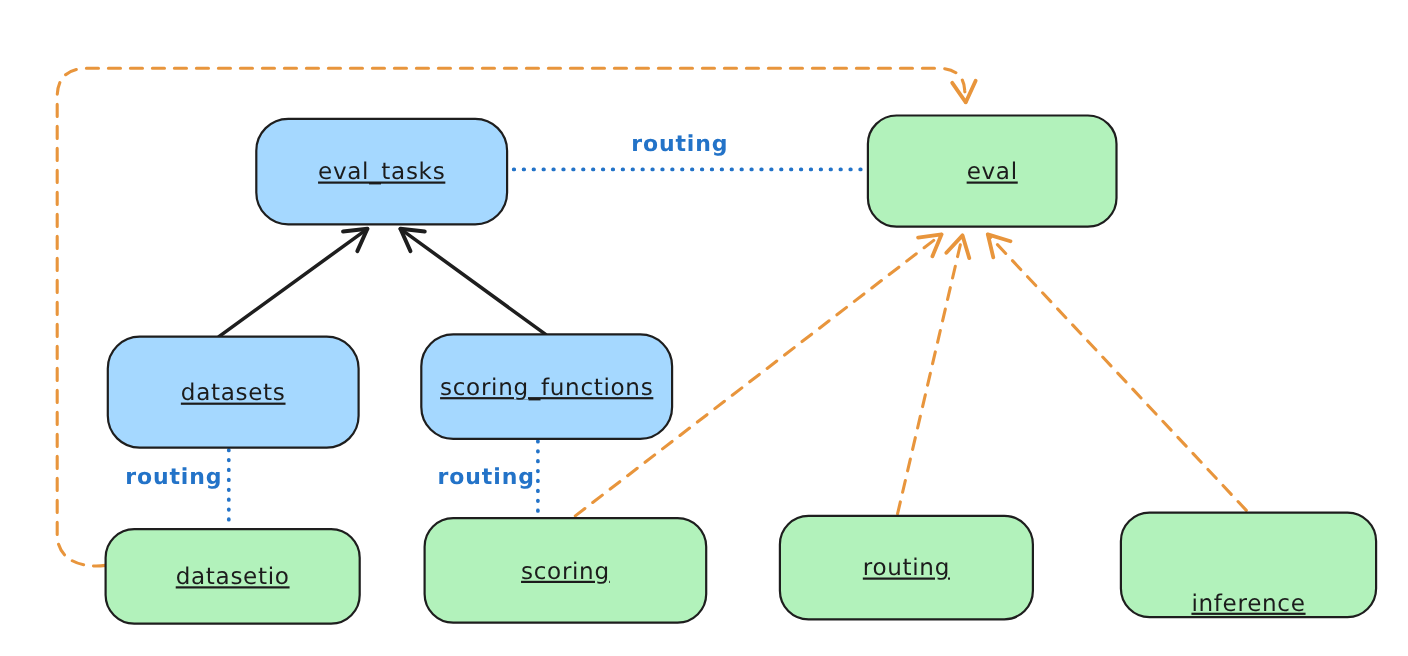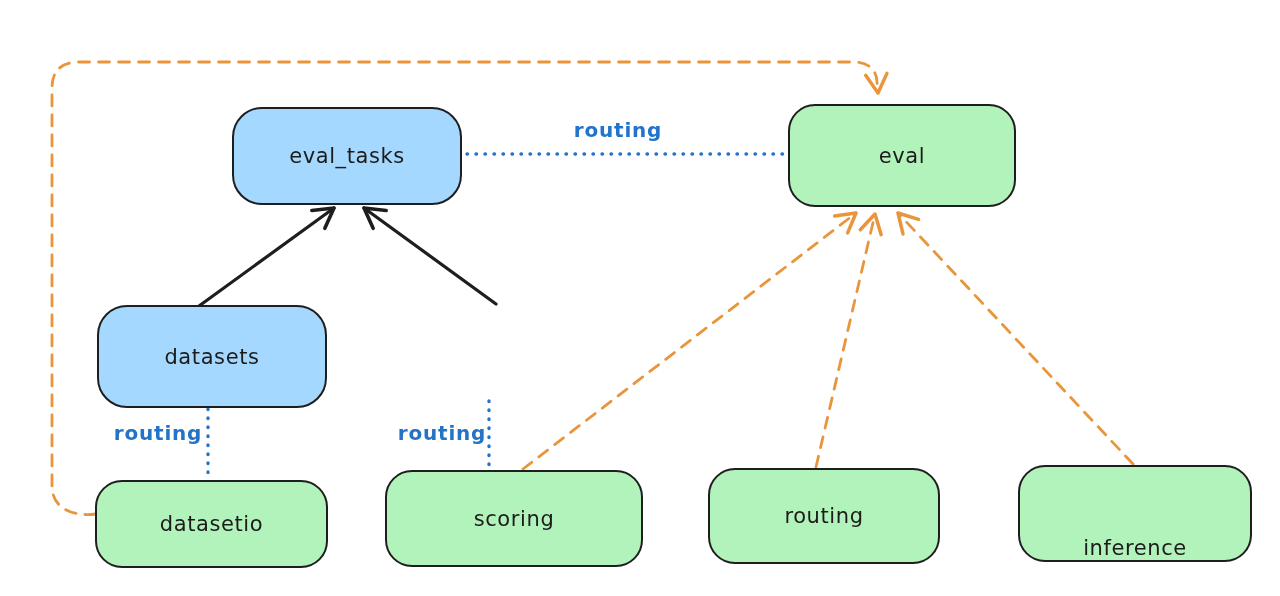--- a/index.html
+++ b/index.html
@@ -50,20 +50,21 @@
   .mk-orange { fill: none; stroke: var(--dependency-color); stroke-width: 2.6; stroke-linecap: round; stroke-linejoin: round; }
   .node {
     position: absolute;
     display: flex; align-items: center; justify-content: center;
     border: 2.6px solid var(--node-stroke);
     border-radius: 30px;
     font-size: 21px;
     letter-spacing: 0.6px;
     color: #1c1c1c;
     background: #fff;
+    text-decoration: underline;
   }
   .node.resource { background: var(--resource-fill); }
   .node.api { background: var(--api-fill); border-radius: 27px; }
   .edge-label {
     position: absolute;
     width: 110px;
     text-align: center;
     font-size: 20px;
     font-weight: 600;
     letter-spacing: 0.8px;
@@ -103,20 +104,23 @@
   </div>
 
   <div class="node api" style="left:788px; top:104px; width:228px; height:103px;">
     <span>eval</span>
   </div>
 
   <div class="node resource" style="left:97px; top:305px; width:230px; height:103px;">
     <span>datasets</span>
   </div>
 
+  <div class="node resource" style="left:382px; top:303px; width:230px; height:97px;">
+    <span>scoring_functions</span>
+  </div>
 
   <div class="node api" style="left:95px; top:480px; width:233px; height:88px;">
     <span>datasetio</span>
   </div>
 
   <div class="node api" style="left:385px; top:470px; width:258px; height:97px;">
     <span>scoring</span>
   </div>
 
   <div class="node api" style="left:708px; top:468px; width:232px; height:96px;">

